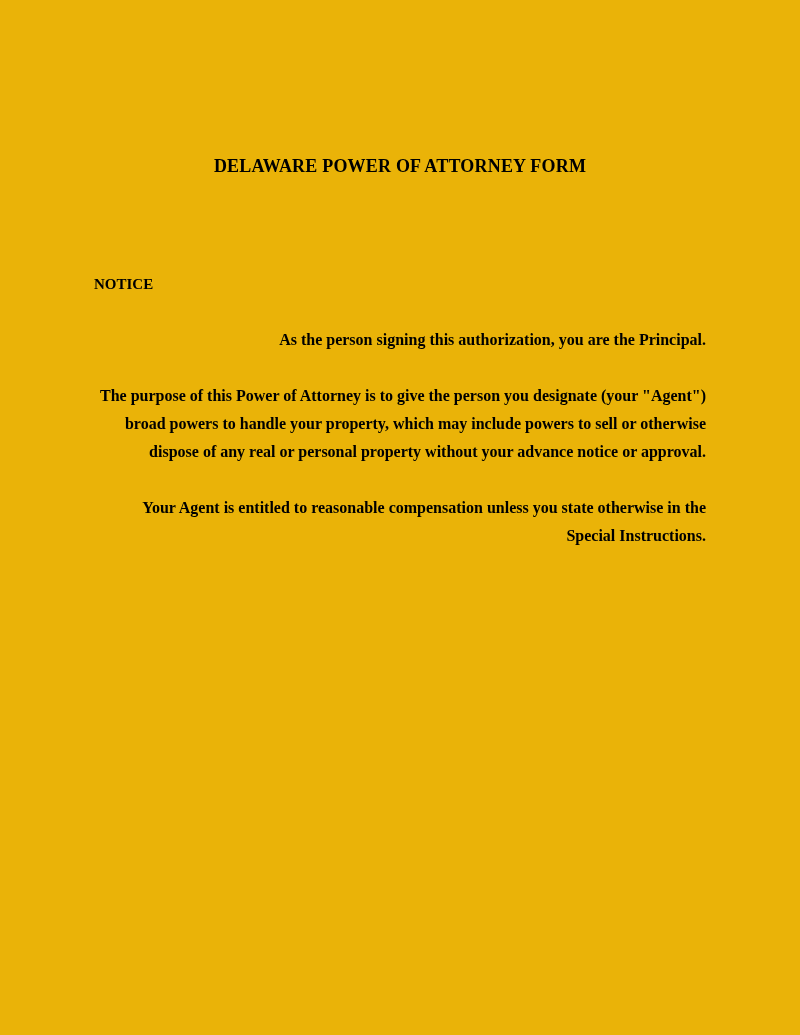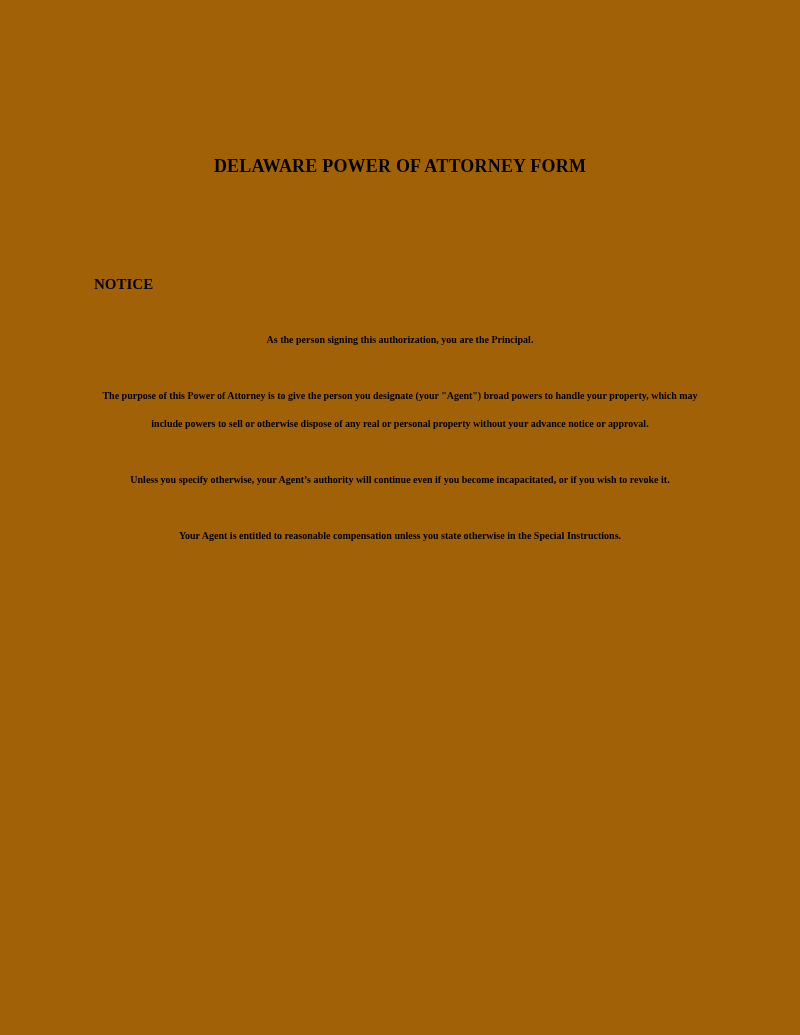--- a/index.html
+++ b/index.html
@@ -14,58 +14,57 @@
       font-family: "Liberation Serif", "DejaVu Serif", serif;
       color: #000000;
       -webkit-font-smoothing: antialiased;
     }
     .page {
       box-sizing: border-box;
       width: 800px;
       height: 1035px;
       padding: 152px 94px 0 94px;
       overflow: hidden;
-      background: #a16207;
+      background: #eab308;
     }
     .doc-title {
       font-size: 18px;
       font-weight: bold;
       line-height: 28px;
       text-align: center;
       margin: 0 0 90px 0;
       letter-spacing: 0.2px;
     }
     .notice-heading {
       font-size: 15px;
       font-weight: bold;
       line-height: 28px;
       margin: 8px 0 28px 0;
       font-family: Liberation Serif, serif;
     }
     .para {
-      font-size: 10px;
+      font-size: 16px;
       font-weight: bold;
       line-height: 28px;
       margin: 0 0 28px 0;
-      text-align: center;
+      text-align: right;
     }
   </style>
 </head>
 <body>
 
 <div class="page">
 
   <h1 class="doc-title">DELAWARE POWER OF ATTORNEY FORM</h1>
 
   <h2 class="notice-heading">NOTICE</h2>
 
   <p class="para">As the person signing this authorization, you are the Principal.</p>
 
   <p class="para">The purpose of this Power of Attorney is to give the person you designate (your "Agent") broad powers to handle your property, which may include powers to sell or otherwise dispose of any real or personal property without your advance notice or approval.</p>
 
 
-  <p class="para">Unless you specify otherwise, your Agent’s authority will continue even if you become incapacitated, or if you wish to revoke it.</p>
 
 
   <p class="para">Your Agent is entitled to reasonable compensation unless you state otherwise in the Special Instructions.</p>
 
 
 </div>
 
 </body></html>

